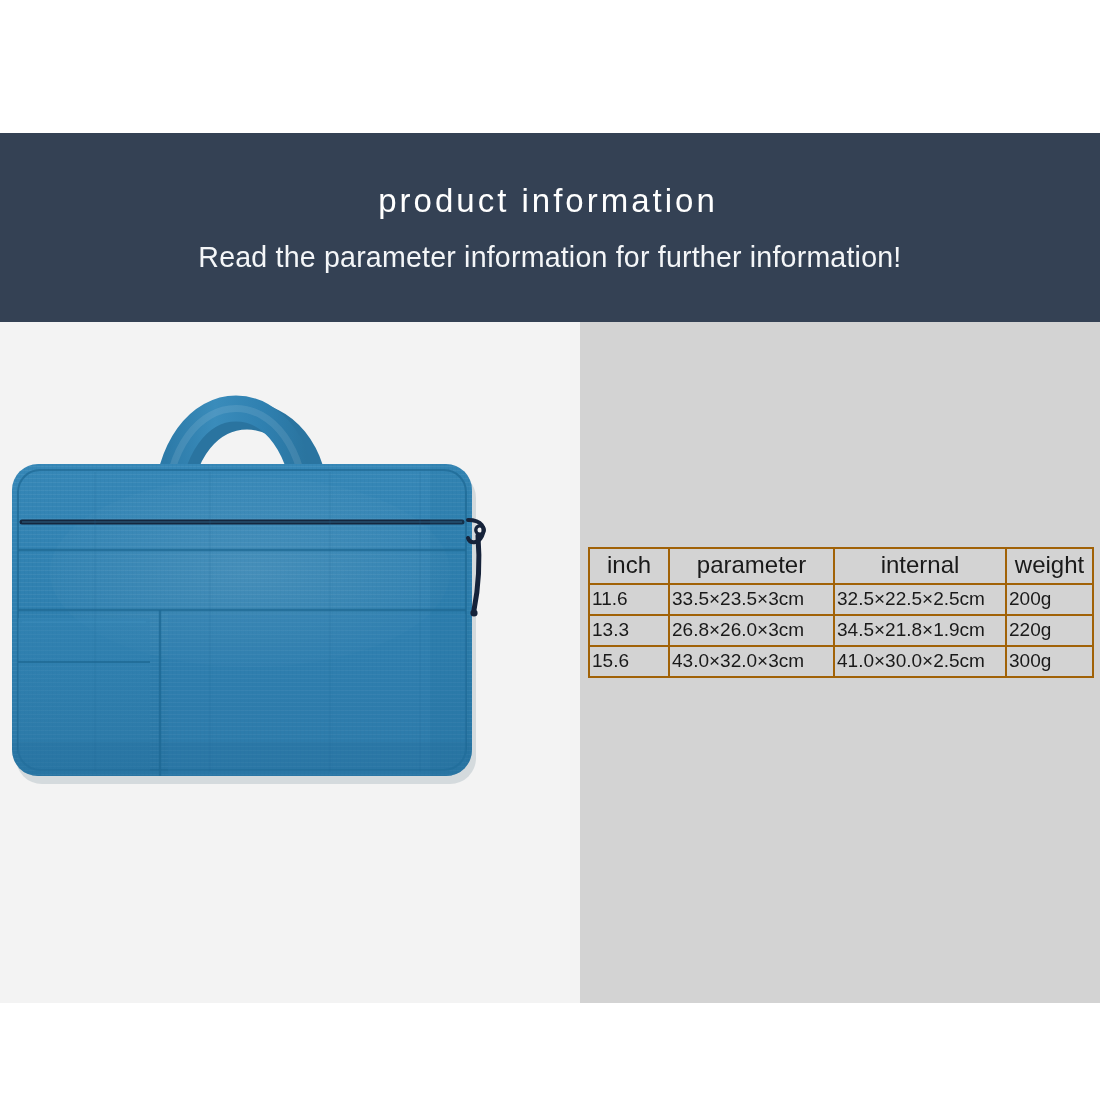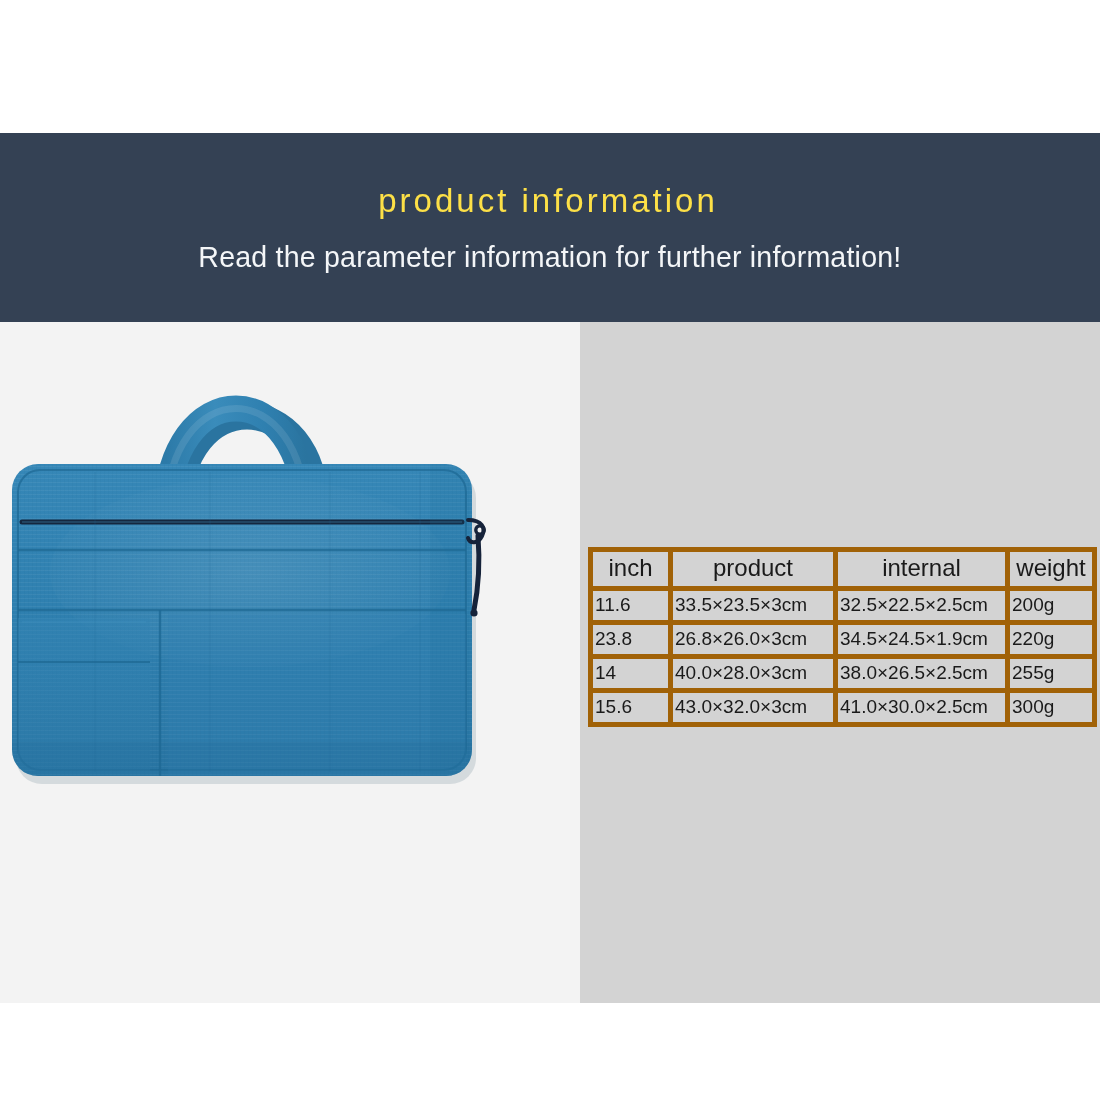--- a/index.html
+++ b/index.html
@@ -38,21 +38,21 @@
     top: 133px;
     width: 1100px;
     height: 189px;
     background: #344154;
     display: flex;
     flex-direction: column;
     align-items: center;
     justify-content: center;
   }
   .banner-title {
-    color: #fde047;
+    color: #ffffff;
     font-size: 33px;
     letter-spacing: 3.0px;
     font-weight: 400;
     line-height: 1;
     margin: 0 4px 26px 0;
     white-space: nowrap;
   }
   .banner-sub {
     color: #f4f6f8;
     font-size: 29px;
@@ -115,21 +115,21 @@
     width: 504px;
   }
   table.spec {
     border-collapse: collapse;
     width: 504px;
     table-layout: fixed;
     background: #d3d3d3;
   }
   table.spec th,
   table.spec td {
-    border: 5px solid #a16207;
+    border: 2px solid #a16207;
     color: #1a1a1a;
     font-weight: 400;
     background: #d3d3d3;
   }
   table.spec th {
     font-size: 24px;
     height: 32px;
     text-align: center;
     padding: 0 2px 2px 2px;
   }
@@ -273,43 +273,37 @@
         <table class="spec">
           <colgroup>
             <col class="c-inch">
               <col class="c-ext">
               <col class="c-int">
               <col class="c-weight">
           </colgroup>
           <thead>
             <tr>
               <th>inch</th>
-              <th>product</th>
+              <th>parameter</th>
               <th>internal</th>
               <th>weight</th>
             </tr>
           </thead>
           <tbody>
             <tr>
               <td class="inch-cell">11.6</td>
               <td>33.5×23.5×3cm</td>
               <td>32.5×22.5×2.5cm</td>
               <td>200g</td>
             </tr>
             <tr>
-              <td class="inch-cell">23.8</td>
+              <td class="inch-cell">13.3</td>
               <td>26.8×26.0×3cm</td>
-              <td>34.5×24.5×1.9cm</td>
+              <td>34.5×21.8×1.9cm</td>
               <td>220g</td>
-            </tr>
-            <tr>
-              <td class="inch-cell">14</td>
-              <td>40.0×28.0×3cm</td>
-              <td>38.0×26.5×2.5cm</td>
-              <td>255g</td>
             </tr>
             <tr>
               <td class="inch-cell">15.6</td>
               <td>43.0×32.0×3cm</td>
               <td>41.0×30.0×2.5cm</td>
               <td>300g</td>
             </tr>
           </tbody>
         </table>
       </div>

